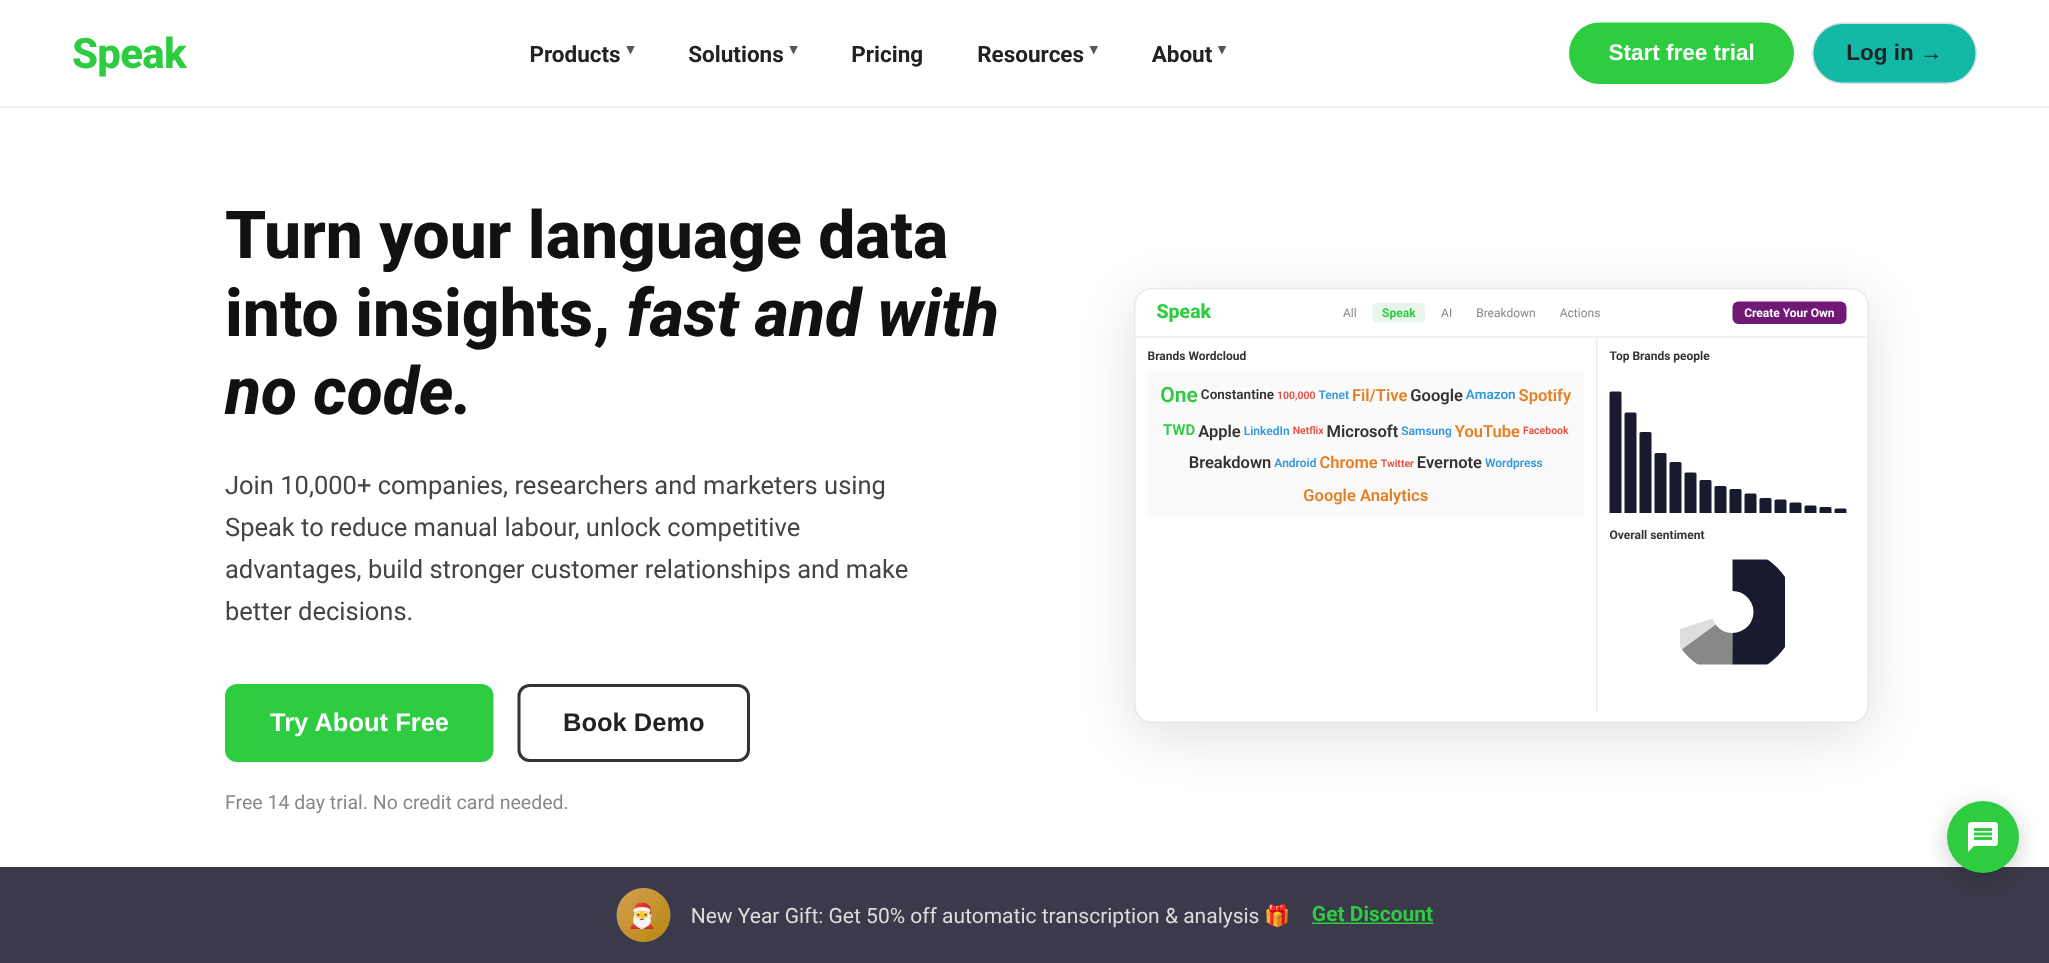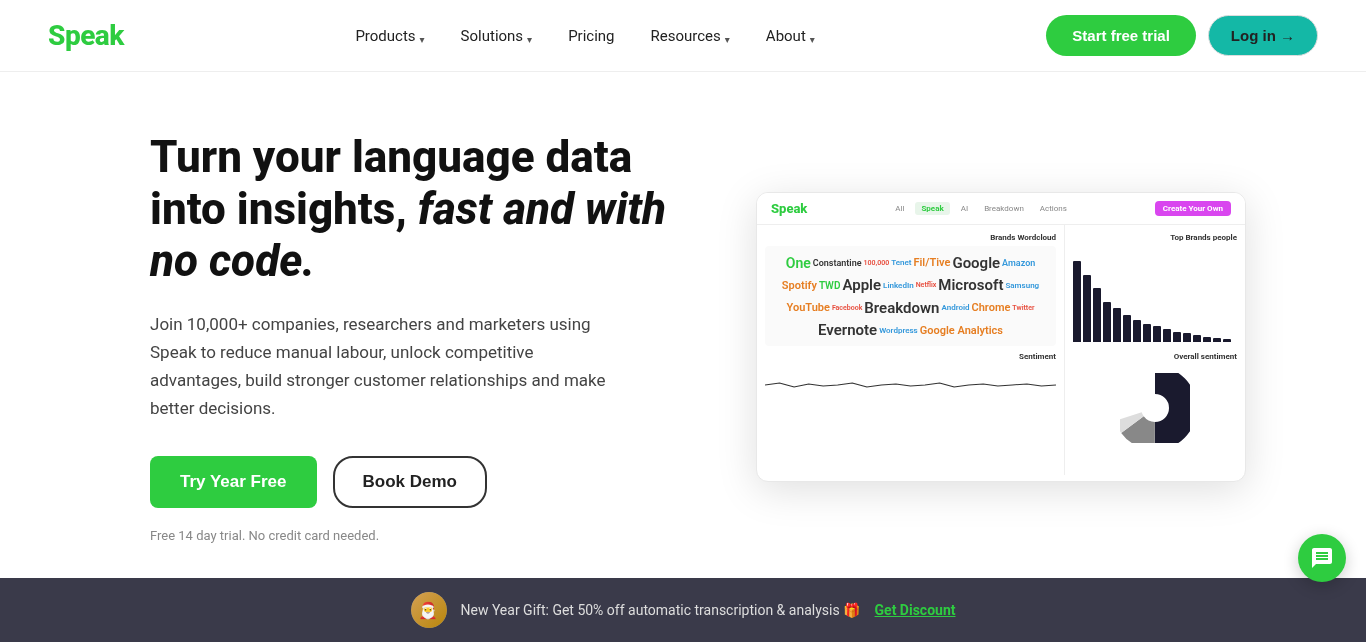--- a/index.html
+++ b/index.html
@@ -7,22 +7,22 @@
 
     
     nav {
       display: flex; align-items: center; justify-content: space-between;
       padding: 0 48px; height: 72px; background: #fff;
       border-bottom: 1px solid #eee; position: sticky; top: 0; z-index: 100;
     }
     .nav-logo { font-size: 28px; font-weight: 800; color: #2ecc40; letter-spacing: -0.5px; }
     .nav-links { display: flex; align-items: center; gap: 8px; }
     .nav-link {
-      display: flex; align-items: flex-end; gap: 4px;
-      padding: 8px 14px; font-size: 15px; font-weight: 400; color: #222;
+      display: flex; align-items: flex-start; gap: 4px;
+      padding: 8px 14px; font-size: 15px; font-weight: 700; color: #222;
       cursor: pointer; border-radius: 6px; transition: background 0.15s;
     }
     .nav-link .chevron { font-size: 10px; color: #555; }
     .nav-actions { display: flex; align-items: center; gap: 12px; }
     .btn-trial {
       background: #2ecc40; color: #fff; border: none;
       padding: 12px 26px; border-radius: 28px; font-size: 15px; font-weight: 700;
       cursor: pointer; transition: background 0.15s;
     }
     .btn-login {
@@ -41,54 +41,54 @@
     .hero-title em { font-style: italic; }
     .hero-desc { font-size: 17px; color: #444; line-height: 1.65; margin-bottom: 34px; max-width: 460px; }
     .hero-buttons { display: flex; gap: 16px; align-items: center; margin-bottom: 16px; }
     .btn-green {
       background: #2ecc40; color: #fff; border: none;
       padding: 16px 30px; border-radius: 8px; font-size: 17px; font-weight: 700;
       cursor: pointer;
     }
     .btn-outline {
       background: #fff; color: #222; border: 2px solid #333;
-      padding: 14px 28px; border-radius: 20px; font-size: 17px; font-weight: 600;
+      padding: 14px 28px; border-radius: 8px; font-size: 17px; font-weight: 600;
       cursor: pointer;
     }
     .hero-note { font-size: 13px; color: #888; margin-top: 20px; }
 
     
     .hero-visual { flex-shrink: 0; }
     .dashboard-card {
       width: 490px; height: 290px; background: #fff;
       border-radius: 12px; box-shadow: 0 8px 40px rgba(0,0,0,0.13);
       overflow: hidden; border: 1px solid #e8e8e8; position: relative;
     }
     .dash-topbar {
       background: #fff; border-bottom: 1px solid #eee;
       padding: 8px 14px; display: flex; align-items: center; justify-content: space-between;
     }
     .dash-logo { font-size: 13px; font-weight: 800; color: #2ecc40; }
     .dash-nav { display: flex; gap: 6px; }
     .dash-nav span { font-size: 9px; color: #888; padding: 2px 6px; border-radius: 3px; }
     .dash-nav span.active { background: #e8f5ea; color: #2ecc40; font-weight: 700; }
-    .dash-create-btn { background: #d946ef; color: #fff; font-size: 8px; font-weight: 700; padding: 3px 8px; border-radius: 4px; }
-    .dash-body { display: flex; height: calc(100% - 38px); text-align: right; }
+    .dash-create-btn { background: #701a75; color: #fff; font-size: 8px; font-weight: 700; padding: 3px 8px; border-radius: 4px; }
+    .dash-body { display: flex; height: calc(100% - 38px); }
     .dash-left { flex: 1; padding: 8px; border-right: 1px solid #eee; }
     .dash-right { width: 180px; padding: 8px; }
     .dash-section-title { font-size: 8px; font-weight: 700; color: #333; margin-bottom: 4px; }
     .wordcloud {
       background: #fafafa; border-radius: 4px; height: 100px;
       display: flex; flex-wrap: wrap; align-items: center; justify-content: center;
       gap: 2px; padding: 6px; overflow: hidden;
     }
     .word { font-size: 7px; font-weight: 600; }
     .w1 { color: #2ecc40; font-size: 14px; }
     .w2 { color: #e67e22; font-size: 11px; }
-    .w3 { color: #333; font-size: 15px; }
+    .w3 { color: #333; font-size: 11px; }
     .w4 { color: #3498db; font-size: 8px; }
     .w5 { color: #e74c3c; font-size: 7px; }
 
     .bar-chart-area { height: 100px; display: flex; align-items: flex-end; gap: 2px; padding: 4px 0; }
     .bar { background: #1a1a2e; border-radius: 1px 1px 0 0; width: 8px; }
 
     .sentiment-area { padding-top: 6px; }
     .sentiment-line { height: 40px; position: relative; overflow: hidden; }
     .sentiment-line svg { width: 100%; height: 100%; }
 
@@ -152,21 +152,21 @@
   </div>
 </nav>
 
 <section class="hero">
   <div class="hero-text">
     <h1 class="hero-title">
       <span>Turn your language data into insights, </span><em>fast and with no code.</em>
     </h1>
     <p class="hero-desc">Join 10,000+ companies, researchers and marketers using Speak to reduce manual labour, unlock competitive advantages, build stronger customer relationships and make better decisions.</p>
     <div class="hero-buttons">
-      <button class="btn-green">Try Year Free</button>
+      <button class="btn-green">Try About Free</button>
       <button class="btn-outline">Book Demo</button>
     </div>
     <p class="hero-note">Free 14 day trial. No credit card needed.</p>
   </div>
 
   <div class="hero-visual">
     <div class="dashboard-card">
 
       <div class="dash-topbar">
         <span class="dash-logo">Speak</span>
@@ -204,28 +204,20 @@
             <span class="word w5">Facebook</span>
             <span class="word w3">Breakdown</span>
             <span class="word w4">Android</span>
             <span class="word w2">Chrome</span>
             <span class="word w5">Twitter</span>
             <span class="word w3">Evernote</span>
             <span class="word w4">Wordpress</span>
             <span class="word w2">Google Analytics</span>
           </div>
 
-          <div class="sentiment-area">
-            <div class="dash-section-title">Sentiment</div>
-            <div class="sentiment-line">
-              <svg viewBox="0 0 200 40" preserveAspectRatio="none">
-                <polyline points="0,20 10,18 20,22 30,19 40,21 50,20 60,18 70,22 80,20 90,19 100,21 110,20 120,18 130,22 140,20 150,19 160,21 170,20 180,19 190,21 200,20" fill="none" stroke="#333" stroke-width="1"></polyline>
-              </svg>
-            </div>
-          </div>
         </div>
 
         <div class="dash-right">
 
           <div class="dash-section-title">Top Brands people</div>
           <div class="bar-chart-area" id="bar-chart-area">
           <div class="bar" style="height: 81px;"></div>
               <div class="bar" style="height: 67.5px;"></div>
               <div class="bar" style="height: 54px;"></div>
               <div class="bar" style="height: 40.5px;"></div>

